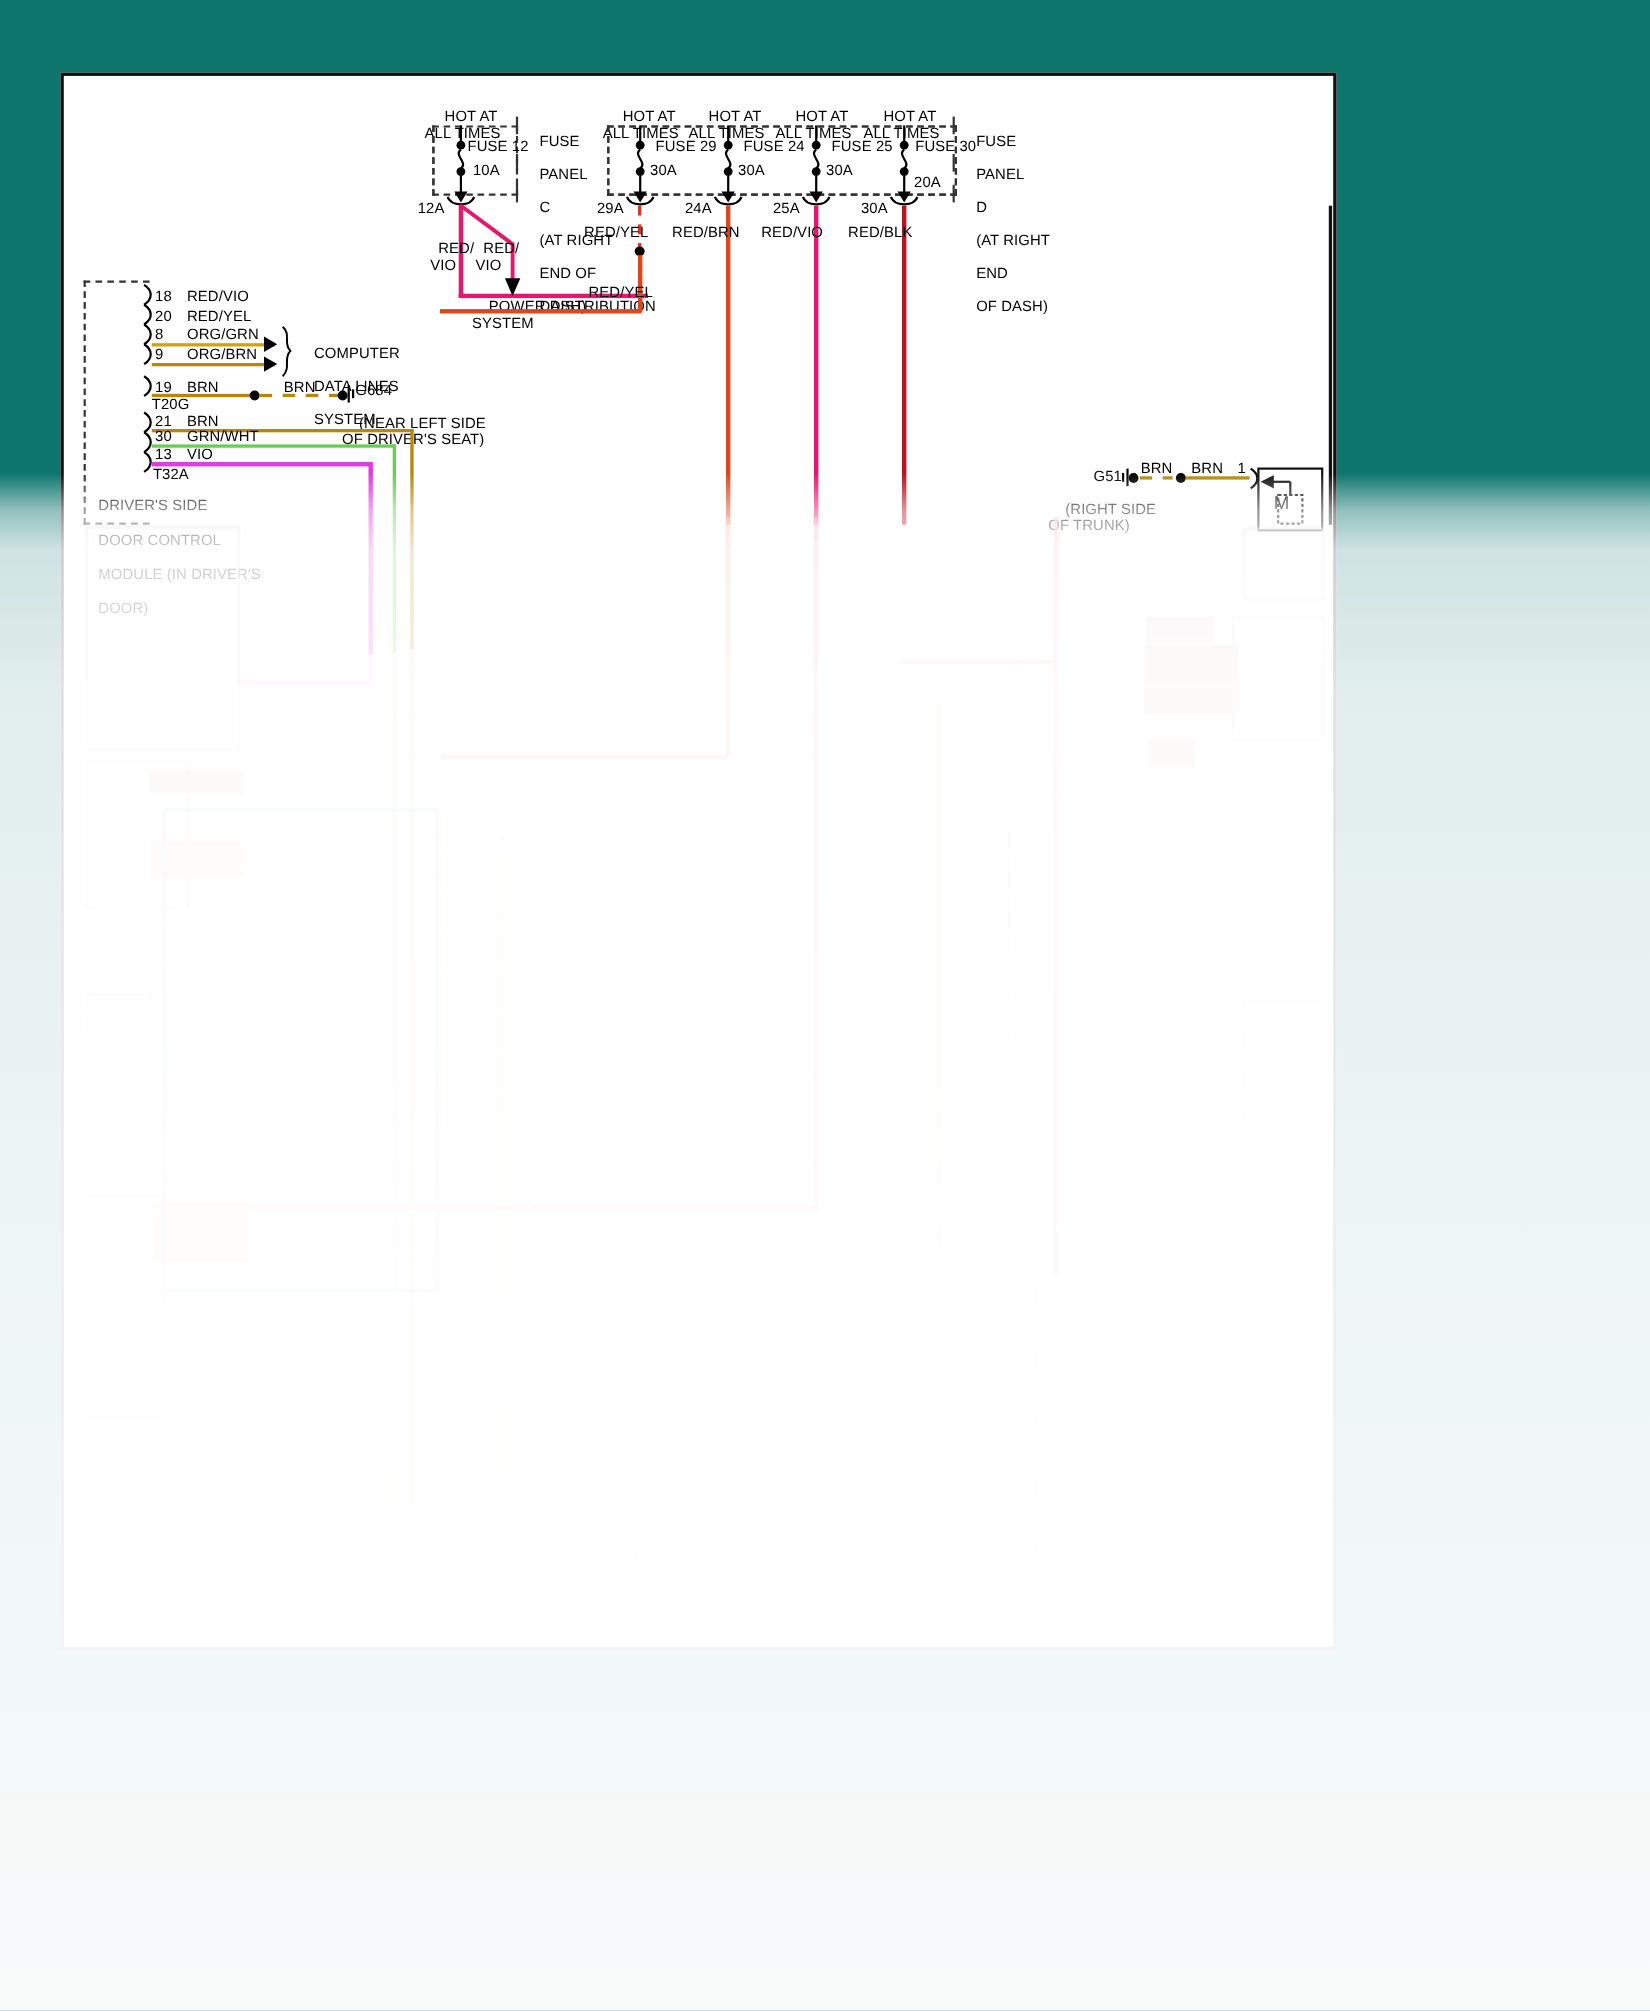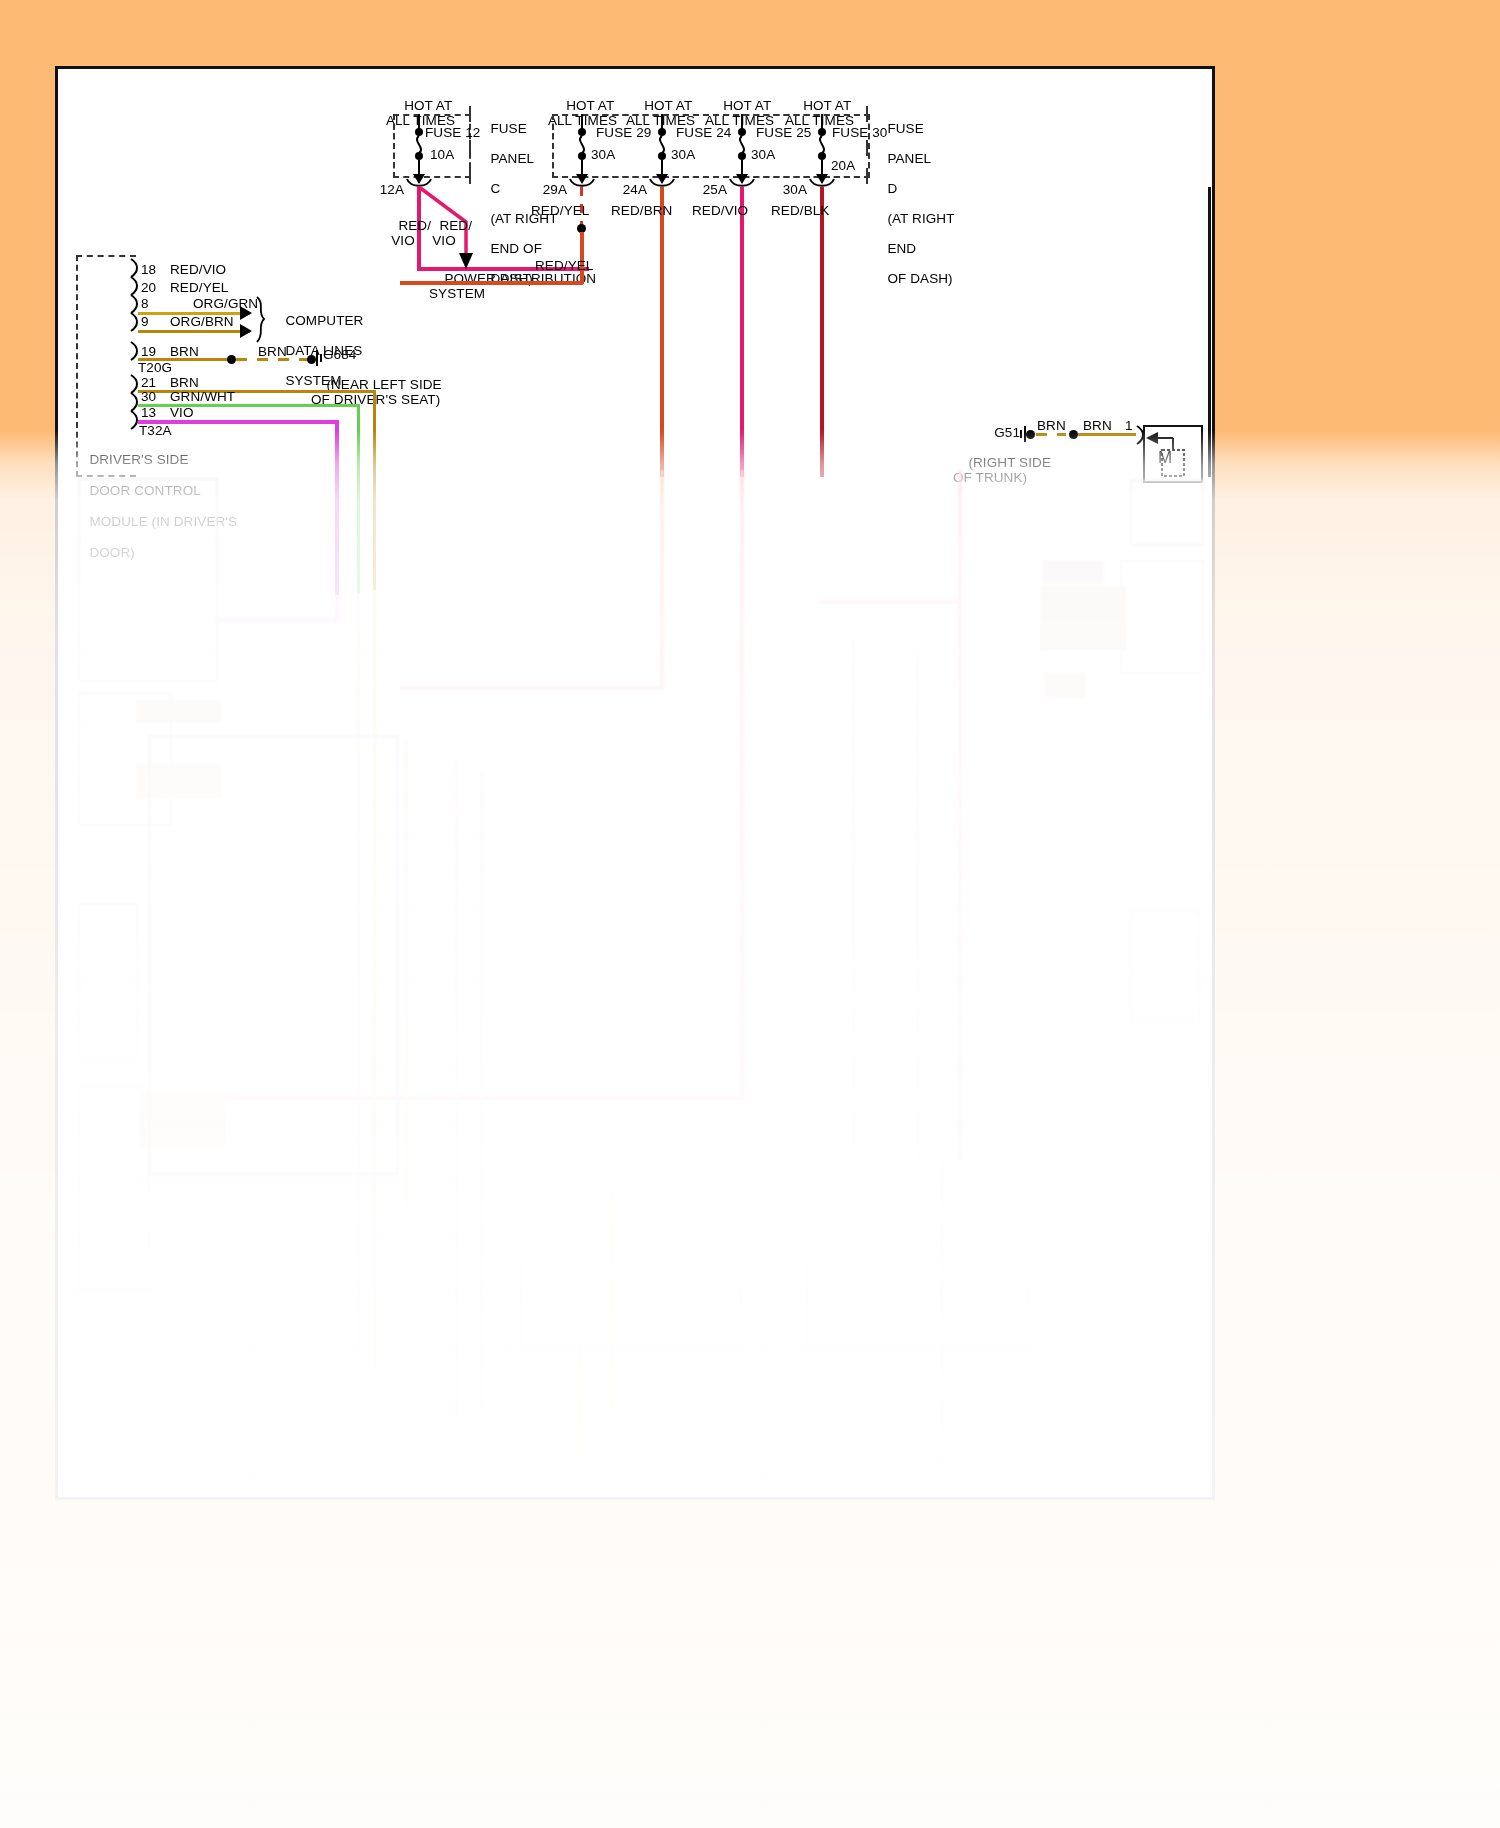--- a/index.html
+++ b/index.html
@@ -1,17 +1,17 @@
 <!DOCTYPE html>
 <html><head>
 <meta charset="utf-8">
 <style>
   html,body{margin:0;padding:0;background:#ffffff;}
   body{font-family:"Liberation Sans",sans-serif;-webkit-font-smoothing:antialiased;}
-  #page{position:relative;width:1500px;height:1828px;background:#fdba74;overflow:hidden;}
+  #page{position:relative;width:1500px;height:1828px;background:#0f766e;overflow:hidden;}
 
   
   .frame{position:absolute;left:55px;top:66px;width:1160px;height:1434px;
          border:3px solid #111;background:#fff;box-sizing:border-box;}
 
   
   .t{position:absolute;font-size:13.5px;color:#000;line-height:15px;white-space:pre;letter-spacing:.1px;}
   .t.c{text-align:center;}
   .t.r{text-align:right;}
 
@@ -229,21 +229,21 @@
   <svg style="position:absolute;left:128px;top:276px;" width="14" height="20">
     <path d="M3,1 C11,6 11,14 3,19" fill="none" stroke="#000" stroke-width="2"></path>
   </svg>
   <div class="t" style="left:141px;top:280px;">20</div>
   <div class="t" style="left:170px;top:280px;">RED/YEL</div>
 
   <svg style="position:absolute;left:128px;top:294px;" width="14" height="20">
     <path d="M3,1 C11,6 11,14 3,19" fill="none" stroke="#000" stroke-width="2"></path>
   </svg>
   <div class="t" style="left:141px;top:296px;">8</div>
-  <div class="t" style="left:170px;top:296px;margin-left:23px;">ORG/GRN</div>
+  <div class="t" style="left:170px;top:296px;">ORG/GRN</div>
   <div class="w wh" style="left:138px;top:312px;width:112px;height:3px;background:#c9a413;"></div>
   <div class="arrrt" style="left:240px;top:306px;"></div>
 
   <svg style="position:absolute;left:128px;top:312px;" width="14" height="20">
     <path d="M3,1 C11,6 11,14 3,19" fill="none" stroke="#000" stroke-width="2"></path>
   </svg>
   <div class="t" style="left:141px;top:314px;">9</div>
   <div class="t" style="left:170px;top:314px;">ORG/BRN</div>
   <div class="w wh" style="left:138px;top:330px;width:112px;height:3px;background:#b8860b;"></div>
   <div class="arrrt" style="left:240px;top:324px;"></div>

